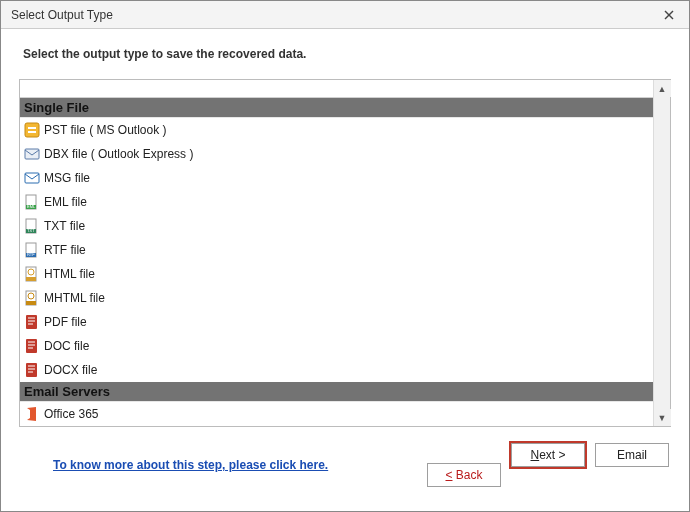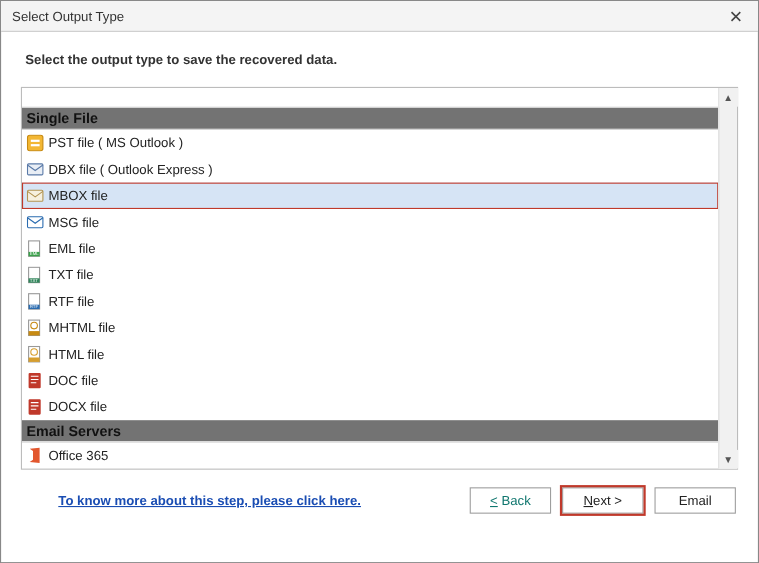--- a/index.html
+++ b/index.html
@@ -145,22 +145,23 @@
     background: #fff;
     font-size: 12px;
     display: flex;
     align-items: center;
     justify-content: center;
     padding: 0 12px;
     cursor: pointer;
     color: #222;
   }
   .btn.disabled {
-    color: #0f766e;
+    color: #b91c1c;
     cursor: default;
+    margin-top: 20px;
   }
   .btn.primary {
     outline: 2px solid #c0392b;
     outline-offset: 0px;
   }
   .underline-first::first-letter { text-decoration: underline; }
   svg { display: block; }
 </style>
 </head>
 <body>
@@ -200,29 +201,20 @@
         <div class="item">
           <span class="icon-slot">
             <svg width="16" height="16" viewBox="0 0 16 16">
                 <rect x="1" y="3" width="14" height="10" rx="1" fill="#e9eef5" stroke="#5a7aa8"></rect>
                 <polyline points="1,4 8,9 15,4" fill="none" stroke="#5a7aa8" stroke-width="1"></polyline>
               </svg>
           </span>
           <span>DBX file ( Outlook Express )</span>
         </div>
 
-        <div class="item selected">
-          <span class="icon-slot">
-            <svg width="16" height="16" viewBox="0 0 16 16">
-                <rect x="1" y="3" width="14" height="10" rx="1" fill="#f6f0df" stroke="#b29452"></rect>
-                <polyline points="1,4 8,9 15,4" fill="none" stroke="#b29452"></polyline>
-              </svg>
-          </span>
-          <span>MBOX file</span>
-        </div>
 
 
         <div class="item">
           <span class="icon-slot">
             <svg width="16" height="16" viewBox="0 0 16 16">
                 <rect x="1" y="3" width="14" height="10" rx="1" fill="#fff" stroke="#2b6cb0"></rect>
                 <polyline points="1,4 8,9 15,4" fill="none" stroke="#2b6cb0"></polyline>
               </svg>
           </span>
           <span>MSG file</span>
@@ -258,38 +250,47 @@
                 <text x="3" y="14" font-size="4" fill="#fff">RTF</text>
               </svg>
           </span>
           <span>RTF file</span>
         </div>
 
         <div class="item">
           <span class="icon-slot">
             <svg width="16" height="16" viewBox="0 0 16 16">
                 <rect x="2" y="1" width="10" height="14" fill="#fff" stroke="#999"></rect>
+                <circle cx="7" cy="6" r="3" fill="none" stroke="#d69e2e"></circle>
+                <rect x="2" y="11" width="10" height="4" fill="#d69e2e"></rect>
+              </svg>
+          </span>
+          <span>HTML file</span>
+        </div>
+
+        <div class="item">
+          <span class="icon-slot">
+            <svg width="16" height="16" viewBox="0 0 16 16">
+                <rect x="2" y="1" width="10" height="14" fill="#fff" stroke="#999"></rect>
                 <circle cx="7" cy="6" r="3" fill="none" stroke="#c78a12"></circle>
                 <rect x="2" y="11" width="10" height="4" fill="#c78a12"></rect>
               </svg>
           </span>
           <span>MHTML file</span>
         </div>
 
         <div class="item">
           <span class="icon-slot">
             <svg width="16" height="16" viewBox="0 0 16 16">
-                <rect x="2" y="1" width="10" height="14" fill="#fff" stroke="#999"></rect>
-                <circle cx="7" cy="6" r="3" fill="none" stroke="#d69e2e"></circle>
-                <rect x="2" y="11" width="10" height="4" fill="#d69e2e"></rect>
-              </svg>
-          </span>
-          <span>HTML file</span>
-        </div>
-
+                <rect x="2" y="1" width="11" height="14" rx="1" fill="#c0392b"></rect>
+                <path d="M4 4 h7 M4 7 h7 M4 10 h5" stroke="#fff" stroke-width="1"></path>
+              </svg>
+          </span>
+          <span>PDF file</span>
+        </div>
 
         <div class="item">
           <span class="icon-slot">
             <svg width="16" height="16" viewBox="0 0 16 16">
                 <rect x="2" y="1" width="11" height="14" rx="1" fill="#c0392b"></rect>
                 <path d="M4 4 h7 M4 7 h7 M4 10 h5" stroke="#fff" stroke-width="1"></path>
               </svg>
           </span>
           <span>DOC file</span>
         </div>

